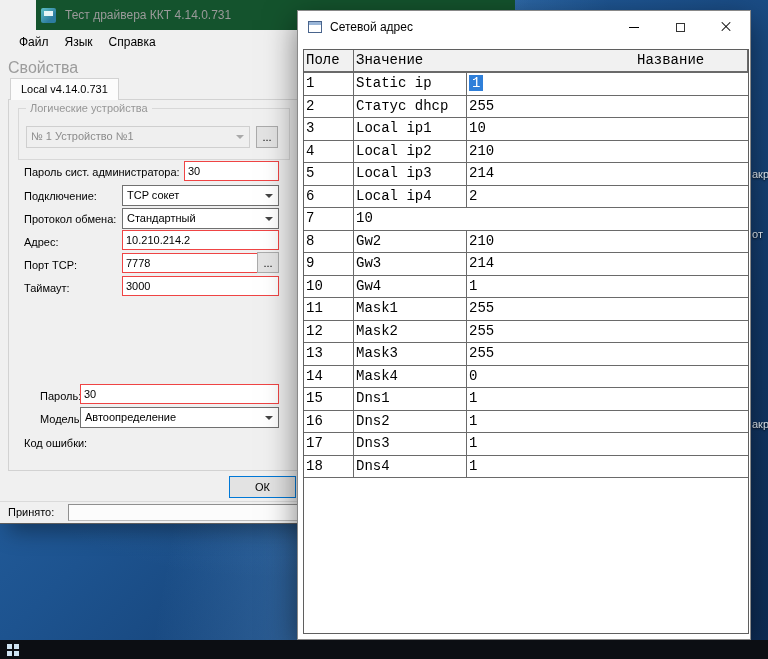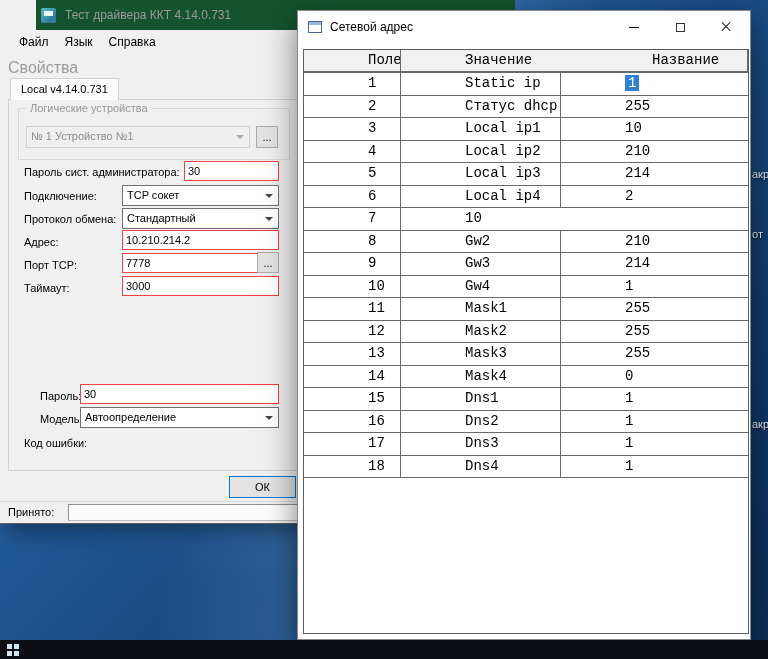--- a/index.html
+++ b/index.html
@@ -89,23 +89,23 @@
   .glyph-max { width:9px; height:9px; border:1px solid #333; }
   .xwrap { position:relative; width:12px; height:12px; }
   .xwrap span { position:absolute; left:0; top:5px; width:12px; height:1px; background:#000; }
   .xwrap span:nth-child(1){ transform:rotate(45deg); }
   .xwrap span:nth-child(2){ transform:rotate(-45deg); }
 
   .grid { position:absolute; left:5px; top:38px; width:446px; height:585px;
           background:#fff; border:1px solid #5f5f5f; overflow:hidden; }
   .ghead { display:flex; height:23px; background:#f1f1f1; border-bottom:2px solid #6a6a6a; }
   .grow  { display:flex; height:22.5px; border-bottom:1px solid #6a6a6a; background:#fff; }
-  .gc { padding-left:17px; border-right:1px solid #6a6a6a;
+  .gc { padding-left:2px; border-right:1px solid #6a6a6a;
         font:14px/21.5px "Liberation Mono",monospace; color:#000;
-        overflow:hidden; white-space:nowrap;margin-left:47px; }
+        overflow:hidden; white-space:nowrap; }
   .ghead .gc { line-height:21px; }
   .c1 { width:50px; } .c2 { width:113px; } .c3 { flex:1; border-right:none; }
   .selval { background:#2f7fd9; color:#fff; padding:0 3px; }
 </style>
 </head>
 <body>
 
 <span class="frag" style="left:752px;top:168px">акр</span>
 <span class="frag" style="left:752px;top:228px">от</span>
 <span class="frag" style="left:752px;top:418px">акр</span>

